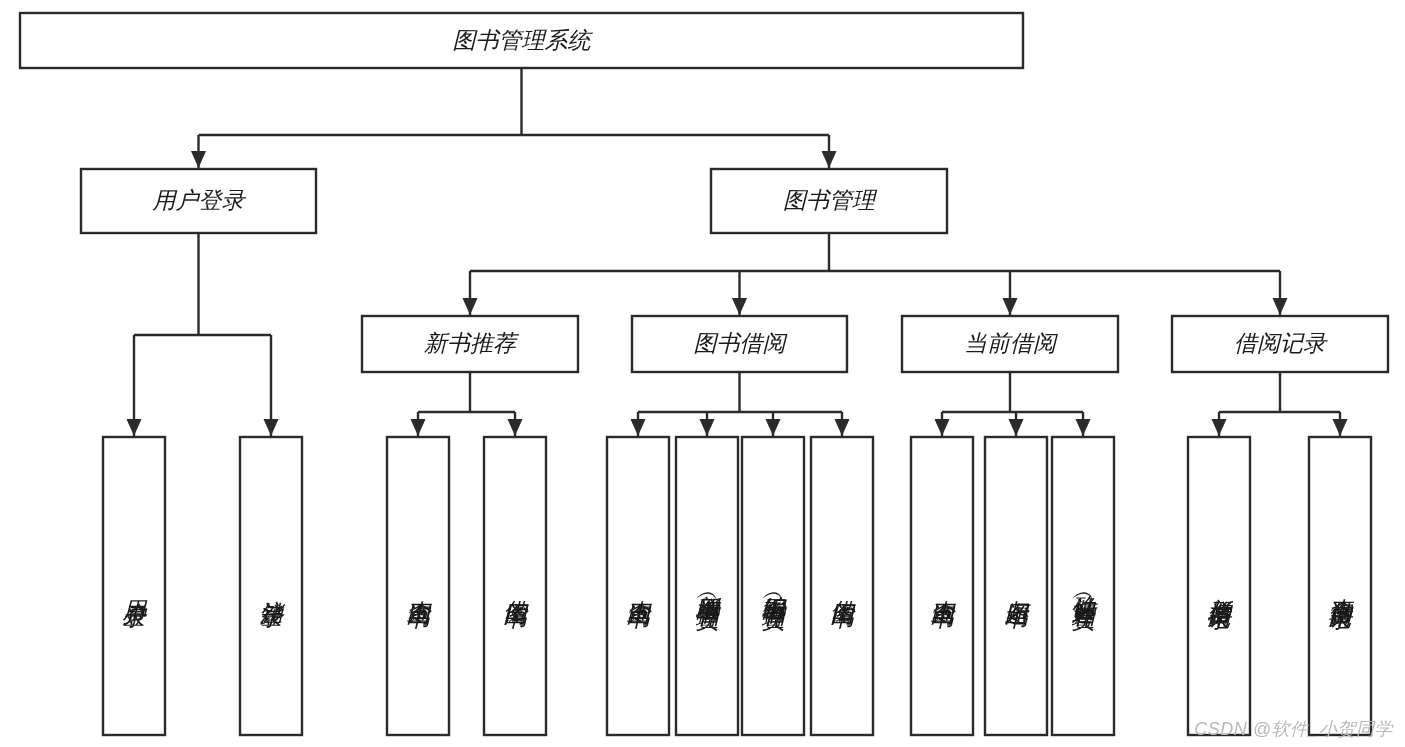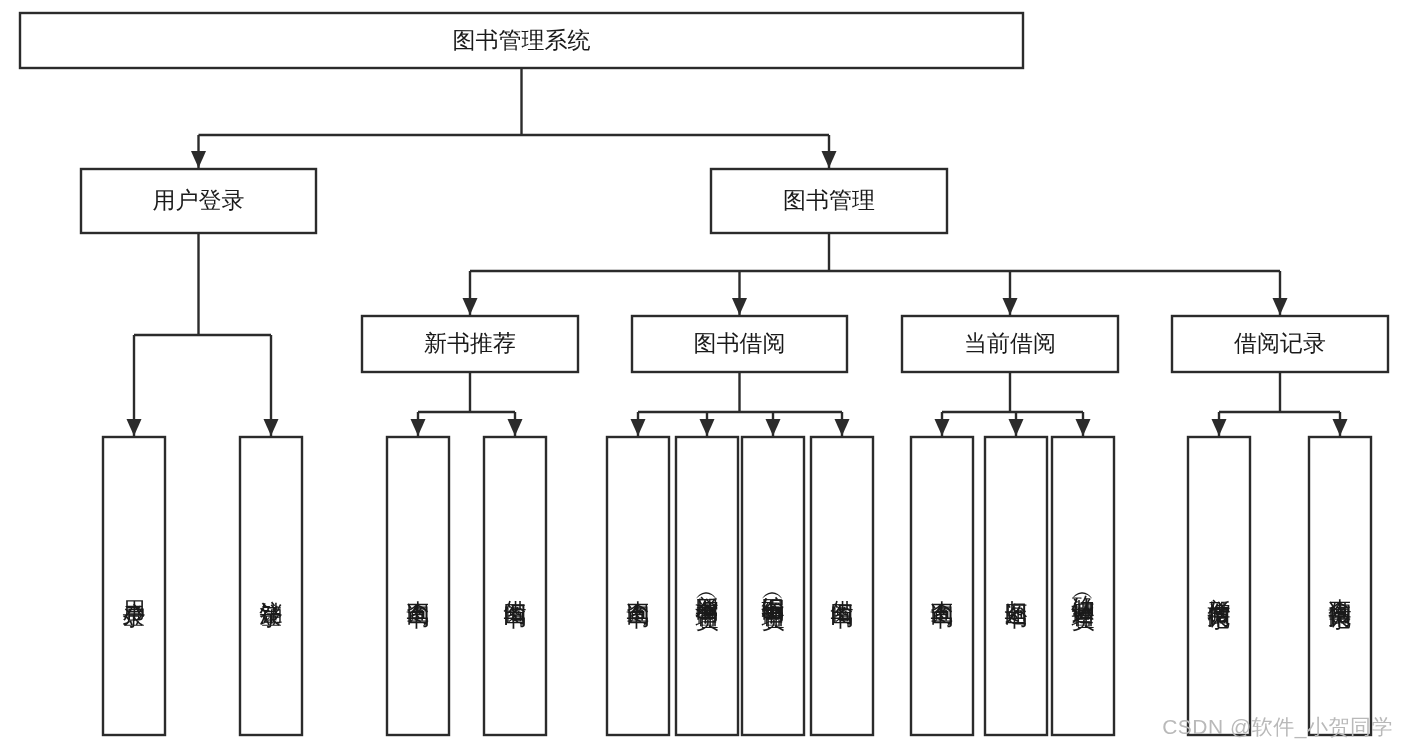--- a/index.html
+++ b/index.html
@@ -9,20 +9,21 @@
   }
   body {
     font-family: "Liberation Sans", "DejaVu Sans", sans-serif;
   }
   #diagram-root {
     position: relative;
     width: 1405px;
     height: 747px;
     background: #ffffff;
     overflow: hidden;
+    font-style: italic;
   }
   svg.canvas {
     position: absolute;
     left: 0;
     top: 0;
     width: 1405px;
     height: 747px;
     display: block;
   }
   .node-rect {
@@ -62,21 +63,21 @@
     pointer-events: none;
     display: flex;
     align-items: center;
     justify-content: center;
   }
   .watermark {
     position: absolute;
     right: 12px;
     bottom: 6px;
     font-family: "Liberation Sans", "DejaVu Sans", sans-serif;
-    font-size: 21px;
+    font-size: 18px;
     color: #b9b9b9;
     letter-spacing: 0.5px;
     white-space: nowrap;
     text-align: center;
   }
 </style>
 </head>
 <body>
 
 <div id="diagram-root">

